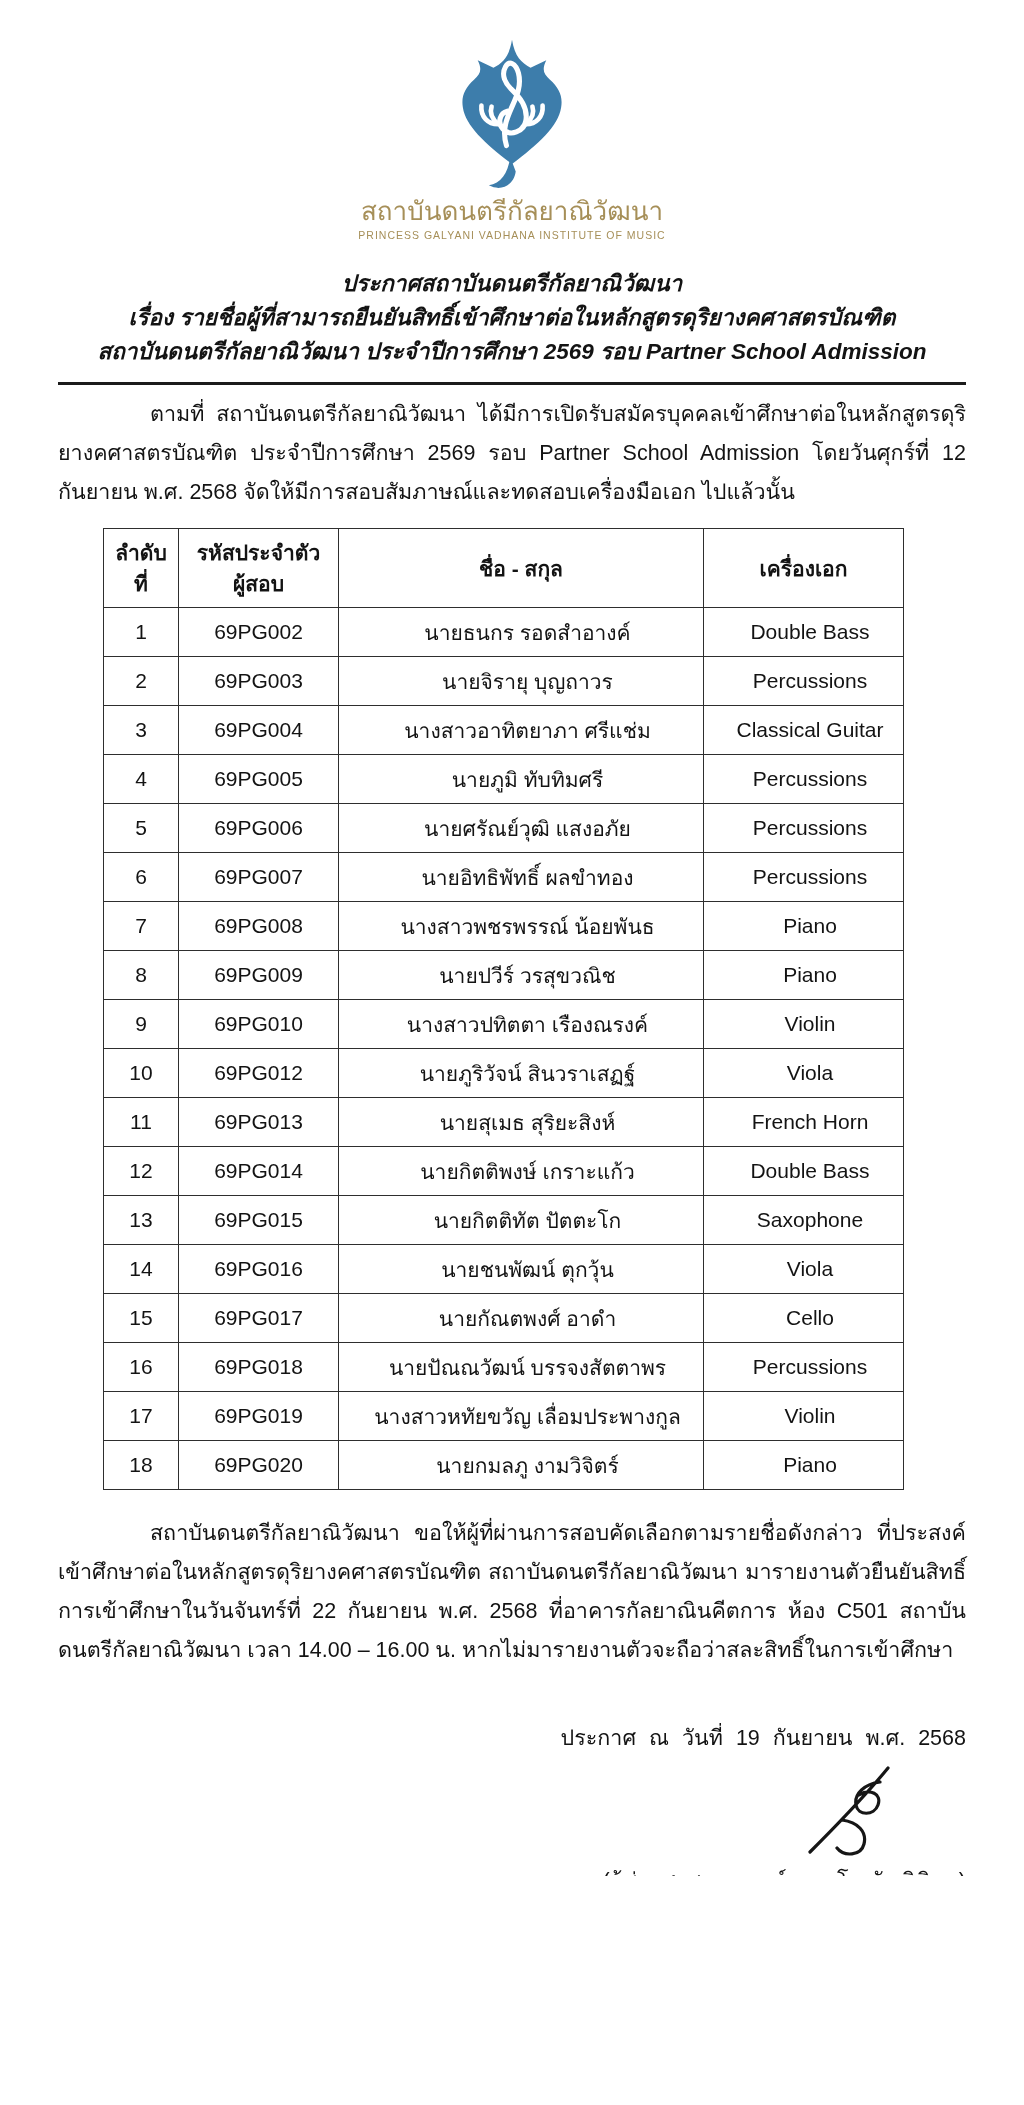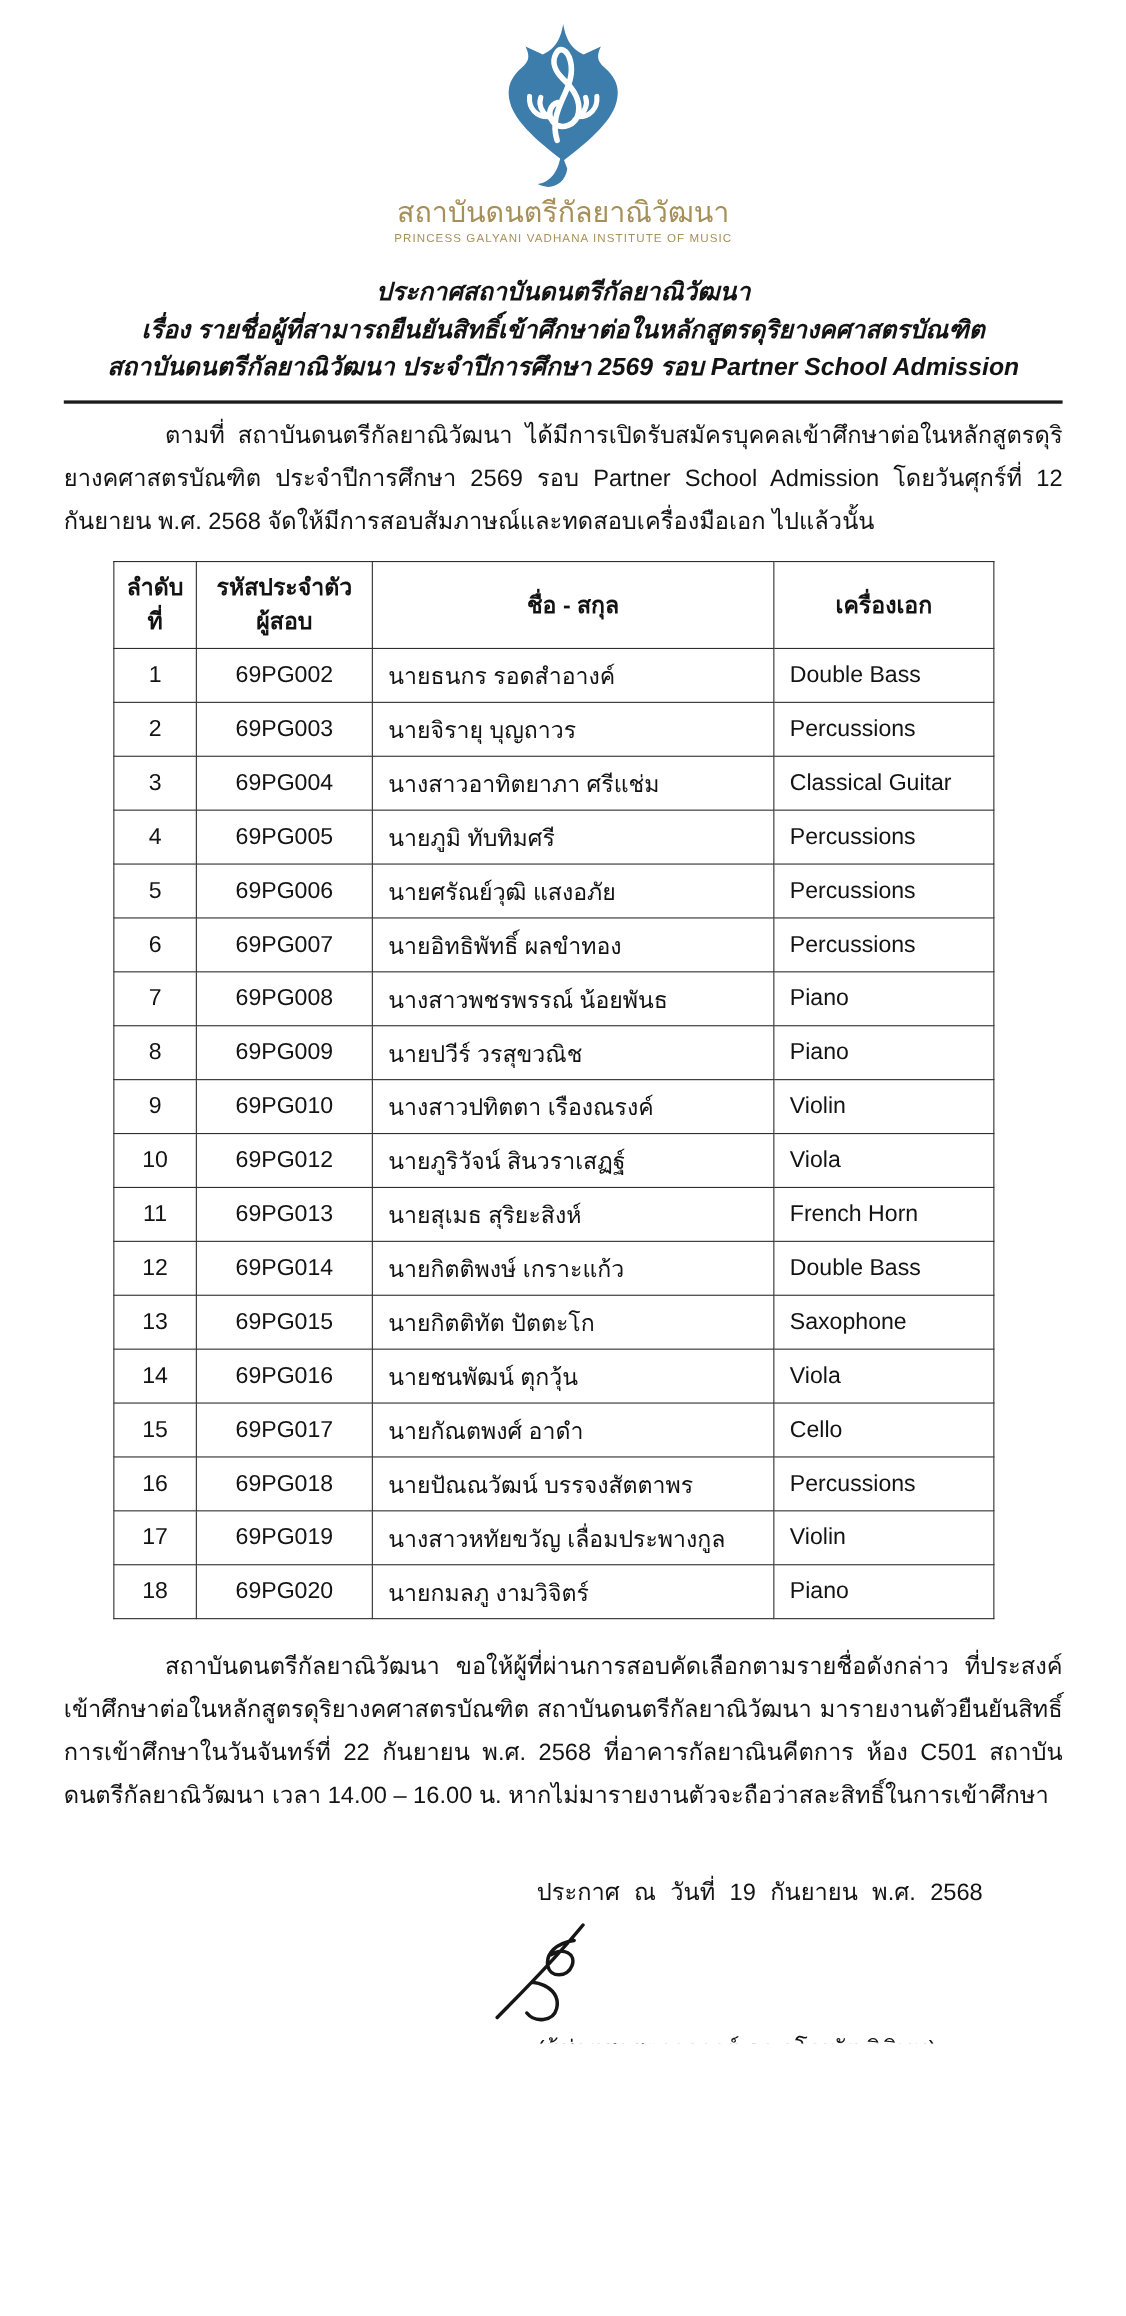--- a/index.html
+++ b/index.html
@@ -1,42 +1,42 @@
 <!DOCTYPE html>
 <html><head>
 <meta charset="utf-8">
 <style>
   html,body{margin:0;padding:0;background:#ffffff;}
   .page{
     width:1024px;height:1858px;box-sizing:border-box;
-    margin:0 auto;background:#fff;color:#131313;
+    margin:18px auto;background:#fff;color:#131313;
     font-family:"Liberation Sans","DejaVu Sans",sans-serif;
     padding:20px 58px 0;overflow:hidden;position:relative;
   }
   
   .header{text-align:center;}
   .logo-wrap{line-height:0;}
   .inst-thai{color:#a68f58;font-size:26px;line-height:30px;margin-top:6px;}
   .inst-eng{color:#a68f58;font-size:10.5px;letter-spacing:1px;margin-top:3px;}
   
   .title-block{margin-top:26px;text-align:center;font-weight:bold;font-size:22.5px;line-height:34px;font-style:italic;}
   .rule{border:0;border-top:3px solid #1b1b1b;margin:13px 0 0;}
   
   .para{font-size:21.5px;line-height:39px;text-align:justify;text-indent:92px;margin:10px 0 0;}
   
   table.results{border-collapse:collapse;margin:16px 0 0 45px;table-layout:fixed;}
   table.results th,table.results td{border:1.6px solid #2e2e2e;}
   table.results th{font-weight:bold;font-size:21px;line-height:31px;padding:8px 0;text-align:center;vertical-align:middle;}
   table.results td{height:46px;font-size:21px;vertical-align:middle;}
   td.c0,td.c1{text-align:center;}
-  td.c2,td.c3{text-align:left;padding-left:14px;}
+  td.c2,td.c3{text-align:center;padding-left:14px;}
   .hdr-line{display:block;}
   
   .closing{margin-top:24px;}
-  .footer-right{width:478px;margin:50px 0 0 auto;text-align:left;font-size:21.5px;}
+  .footer-right{width:478px;margin:50px 0 0 auto;text-align:right;font-size:21.5px;}
   .date-line{word-spacing:7px;}
   .sig-wrap{height:104px;margin-top:8px;line-height:0;}
   .sig-wrap svg{transform:translateX(-42px);}
   .signer-name{line-height:30px;}
   .signer-title{line-height:30px;margin-top:12px;}
 </style>
 </head>
 <body>
 
 <div class="page">

